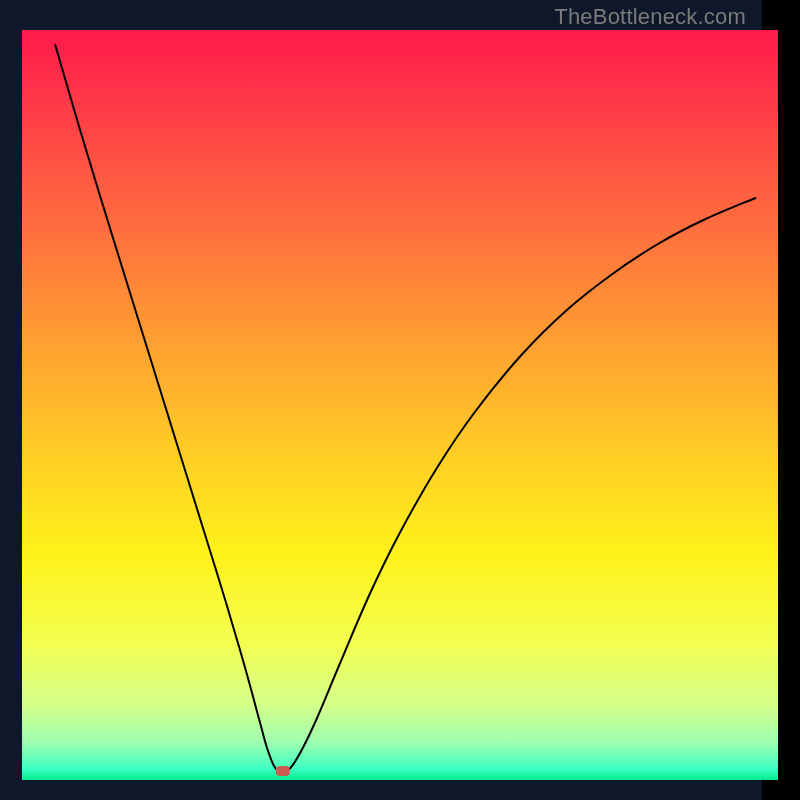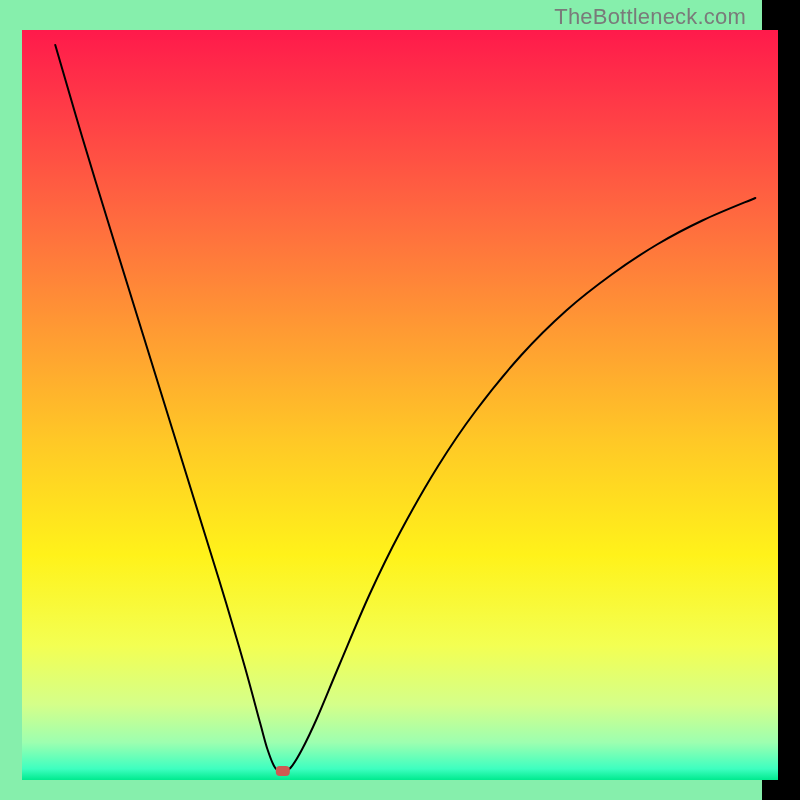--- a/index.html
+++ b/index.html
@@ -8,21 +8,21 @@
     width: 800px;
     height: 800px;
     background: #000;
     font-family: Arial, Helvetica, sans-serif;
     overflow: hidden;
   }
   .frame {
     position: relative;
     width: 762px;
     height: 800px;
-    background: #86efac;
+    background: #0f172a;
   }
   .watermark {
     position: absolute;
     top: 4px;
     right: 16px;
     color: #7a7a7a;
     font-size: 22px;
     font-weight: 500;
     letter-spacing: 0.2px;
     z-index: 30;

